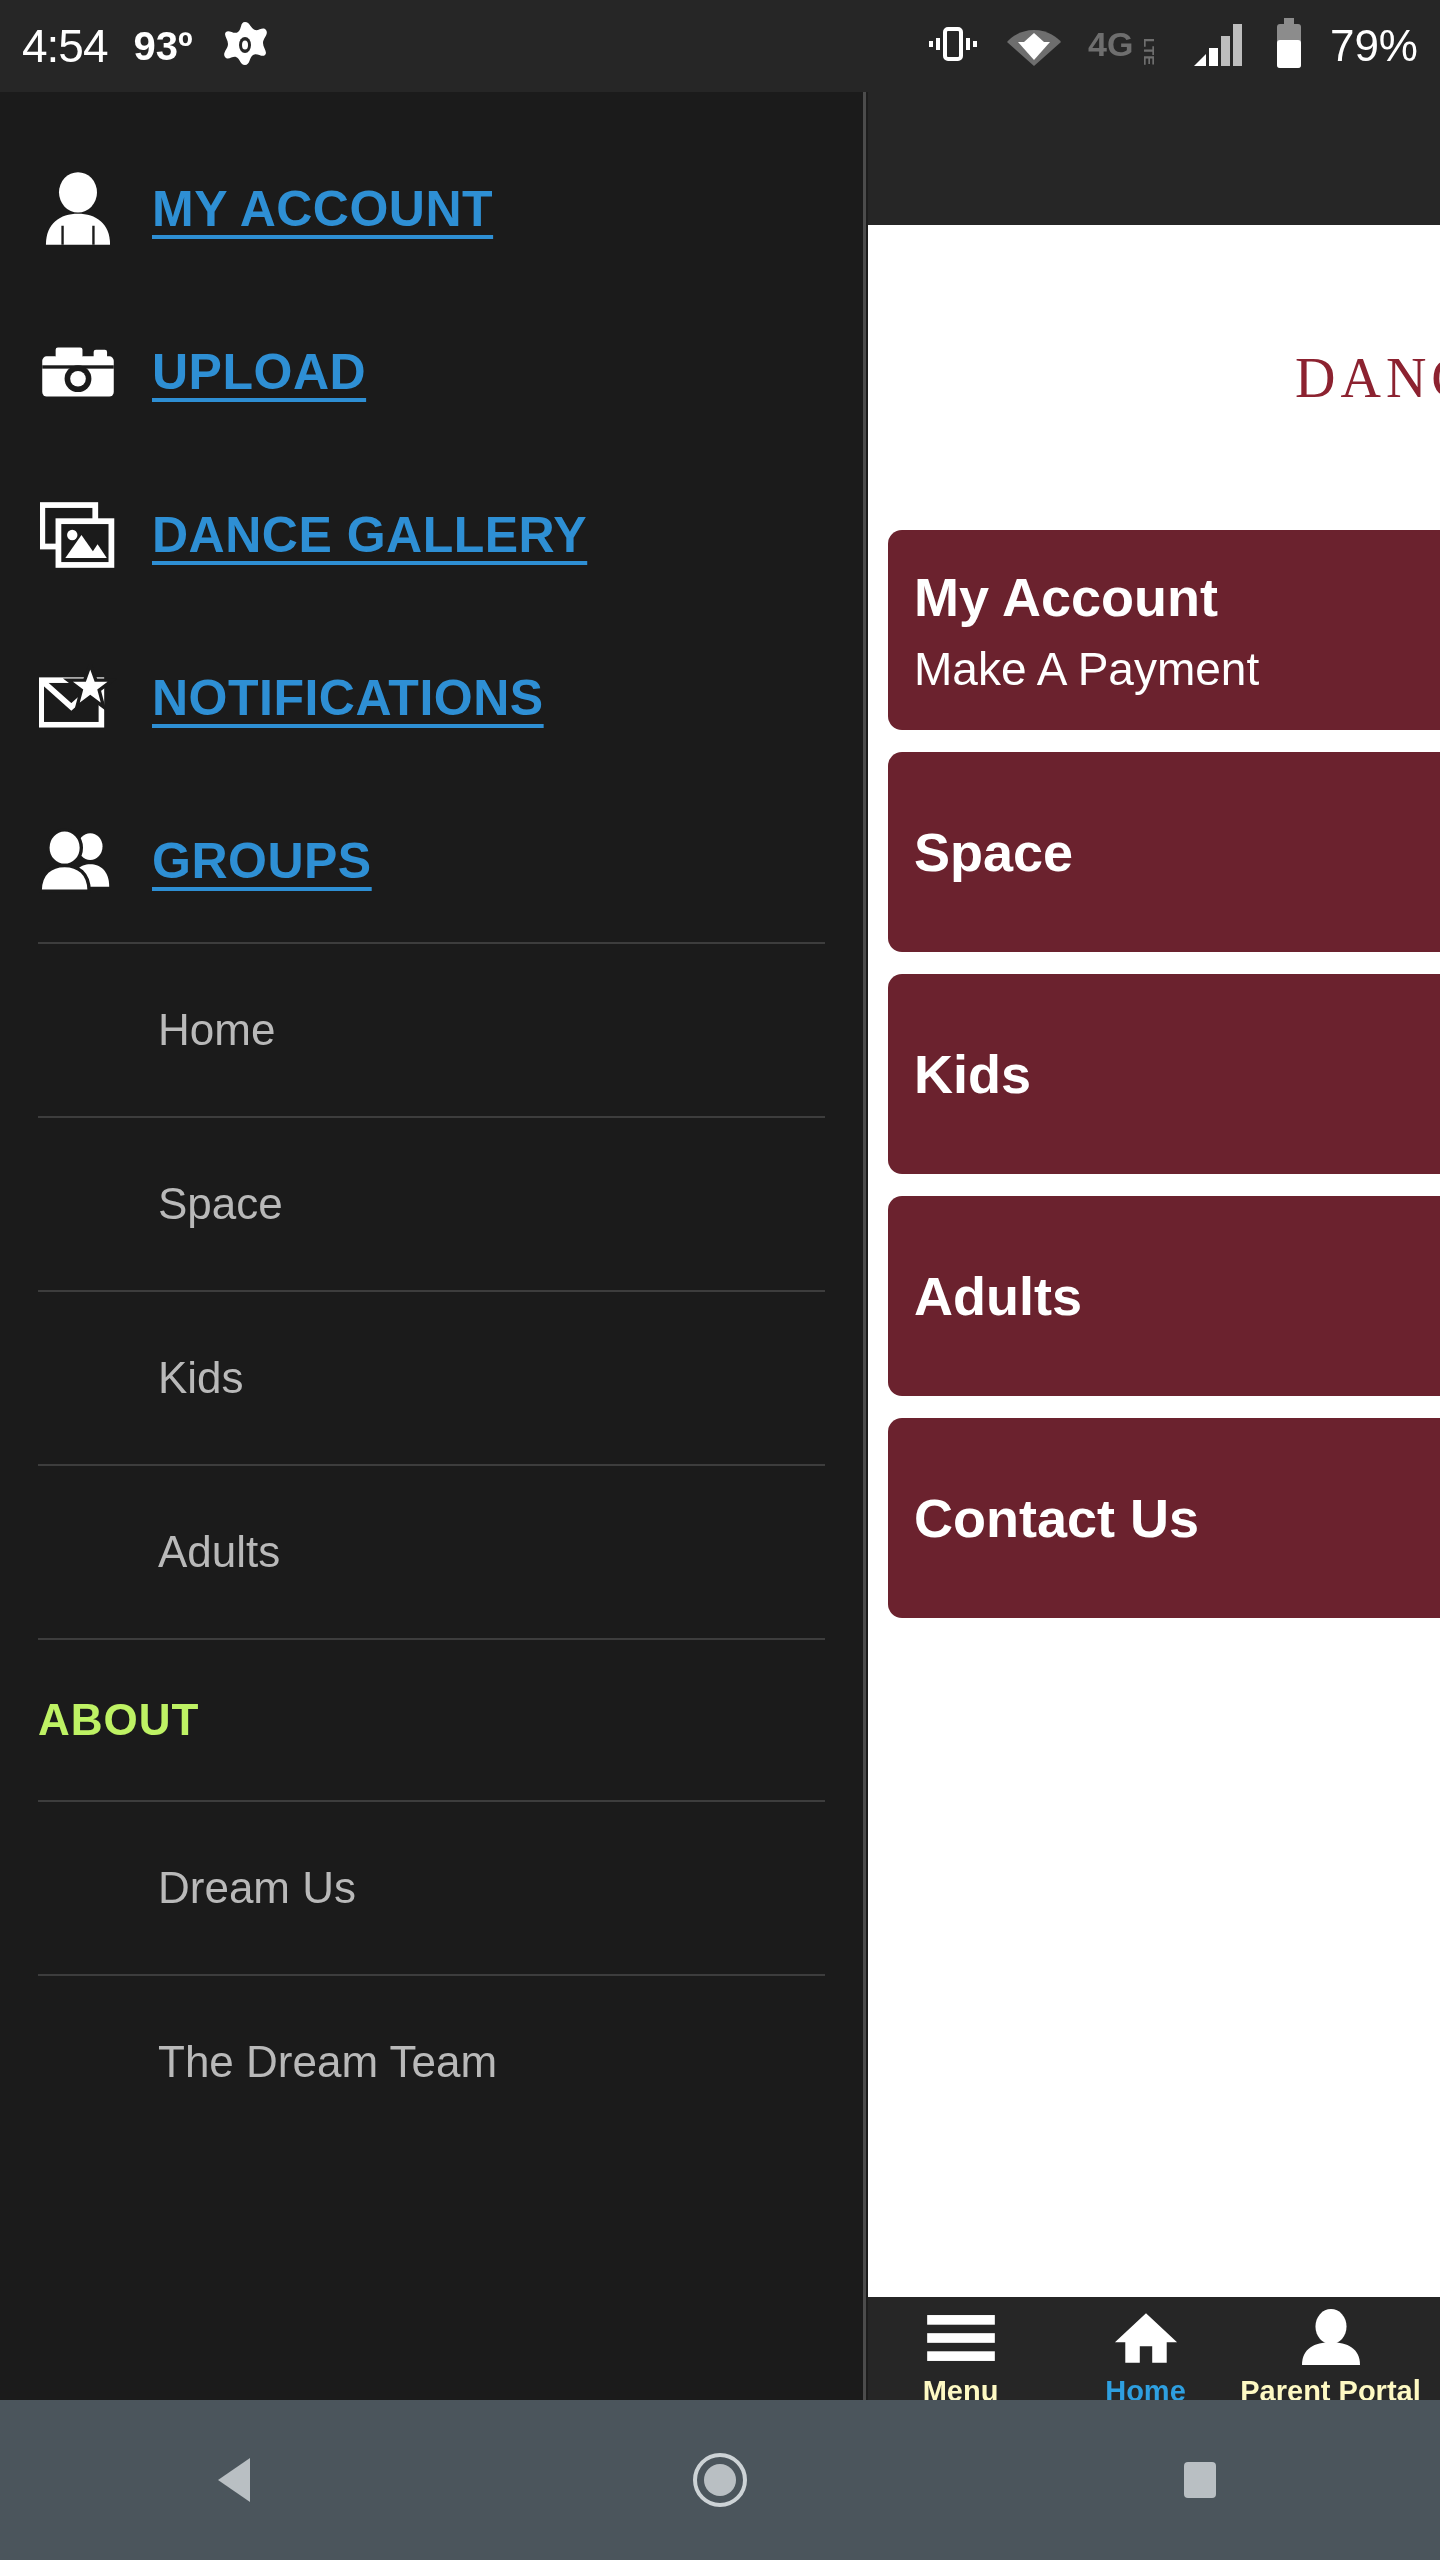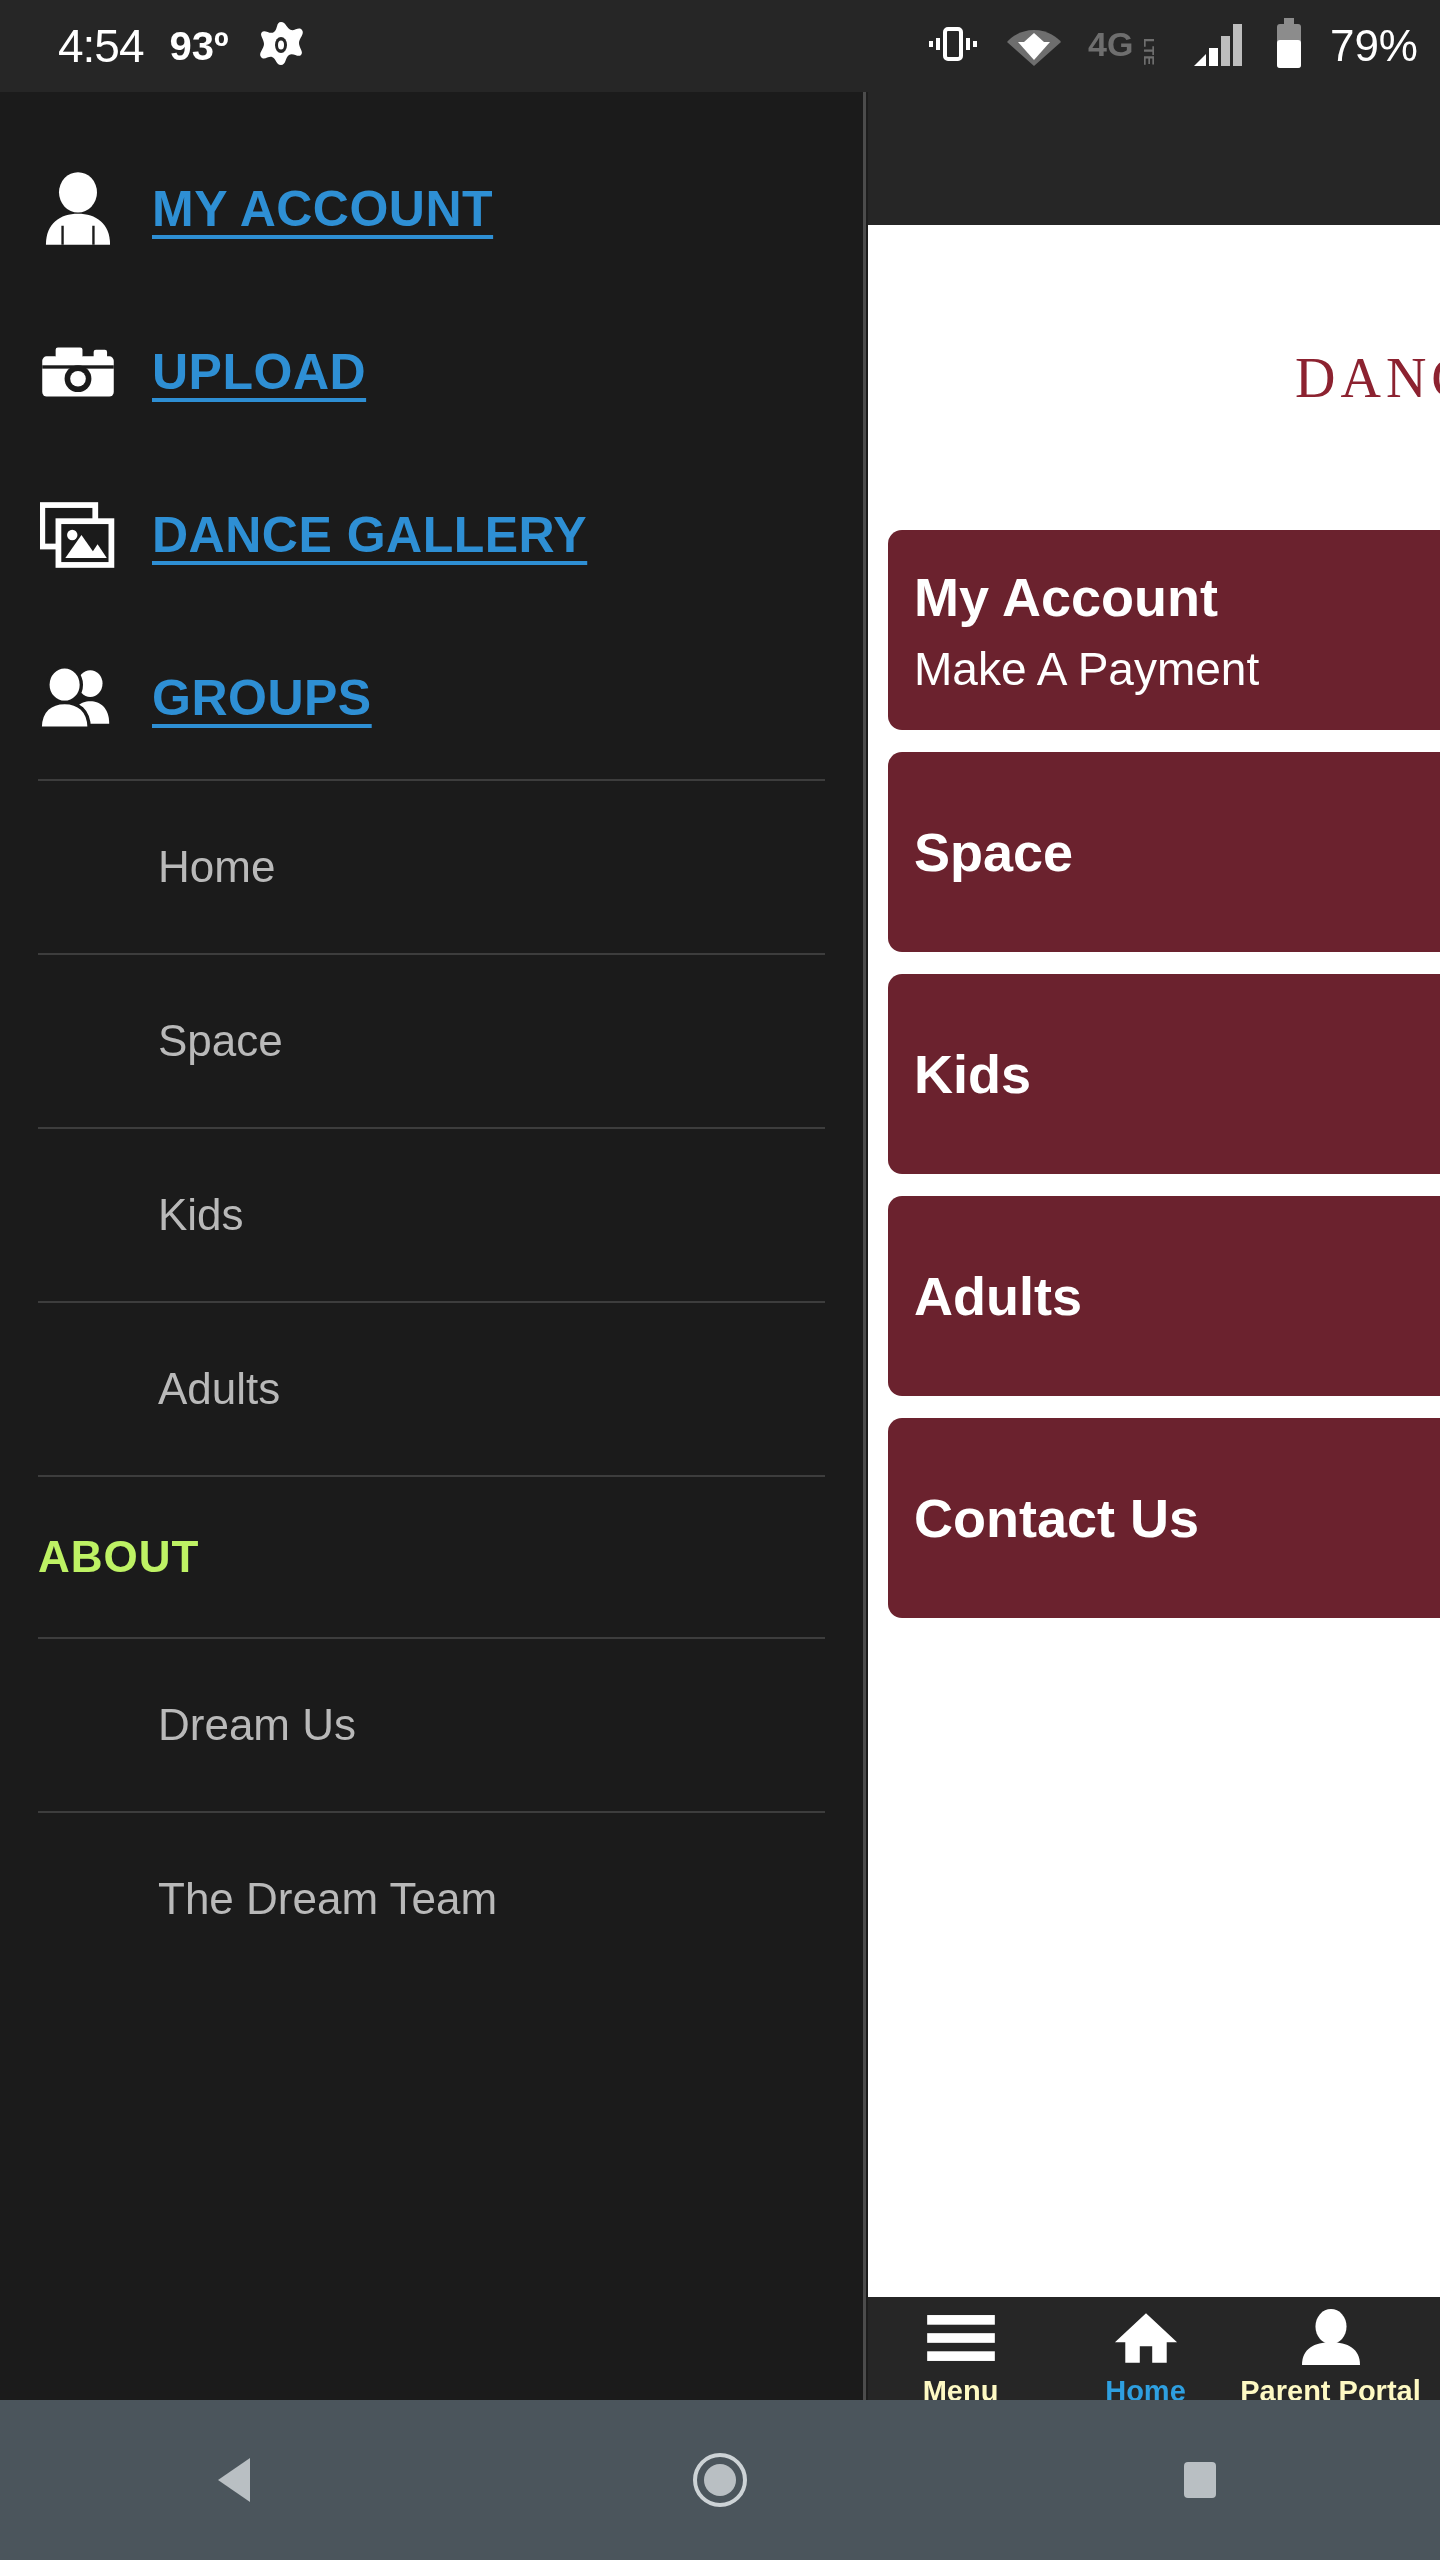--- a/index.html
+++ b/index.html
@@ -4,21 +4,21 @@
 <style>
   * { margin:0; padding:0; box-sizing:border-box; }
   html,body { width:1440px; height:2560px; background:#1d1d1d; overflow:hidden; }
   body { font-family:"Liberation Sans", sans-serif; -webkit-font-smoothing:antialiased; }
 
   
   #statusbar {
     position:absolute; left:0; top:0; width:1440px; height:92px;
     background:#262626; display:flex; align-items:center;
   }
-  #sb-left { display:flex; align-items:center; padding-left:22px; gap:26px;margin-left:36px; }
+  #sb-left { display:flex; align-items:center; padding-left:22px; gap:26px; }
   .sb-time { color:#fff; font-size:46px; font-weight:400; letter-spacing:-1px; }
   .sb-temp { color:#fff; font-size:40px; font-weight:700; }
   .sb-applogo { width:52px; height:52px; }
   #sb-right { margin-left:auto; display:flex; align-items:center; gap:26px; padding-right:22px; }
   .sb-pct { color:#fff; font-size:44px; font-weight:400; }
 
   
   #app { position:absolute; left:0; top:92px; width:1440px; height:2308px; background:#1d1d1d; }
 
   
@@ -243,20 +243,30 @@
           <rect x="2" y="4" width="46" height="36" fill="none" stroke="#fff" stroke-width="5"></rect>
           <rect x="16" y="18" width="46" height="38" fill="#1b1b1b" stroke="#fff" stroke-width="5"></rect>
           <circle cx="28" cy="30" r="4.5" fill="#fff"></circle>
           <polygon points="22,50 36,30 50,50" fill="#fff"></polygon>
           <polygon points="42,50 50,38 58,50" fill="#fff"></polygon>
         </svg>
       </span>
       <span class="txt">DANCE GALLERY</span>
     </div>
 
+    <div class="nav-main">
+      <span class="glyph">
+        <svg viewBox="0 0 70 60" width="78" height="68">
+          <rect x="2" y="14" width="54" height="40" fill="none" stroke="#fff" stroke-width="5"></rect>
+          <polyline points="2,14 29,38 56,14" fill="none" stroke="#fff" stroke-width="5"></polyline>
+          <polygon points="46,0 51,14 66,14 54,23 58,38 46,29 34,38 38,23 26,14 41,14" fill="#fff" stroke="#1b1b1b" stroke-width="3"></polygon>
+        </svg>
+      </span>
+      <span class="txt">NOTIFICATIONS</span>
+    </div>
 
     <div class="nav-main">
       <span class="glyph">
         <svg viewBox="0 0 70 58" width="78" height="66">
           <ellipse cx="46" cy="16" rx="11" ry="12" fill="#fff"></ellipse>
           <path d="M29 52 C29 38 37 32 46 32 C55 32 63 38 63 52 Z" fill="#fff"></path>
           <ellipse cx="23" cy="17" rx="15" ry="16" fill="#fff" stroke="#1b1b1b" stroke-width="3"></ellipse>
           <path d="M1 56 C1 40 11 33 23 33 C35 33 45 40 45 56 Z" fill="#fff" stroke="#1b1b1b" stroke-width="3"></path>
         </svg>
       </span>

